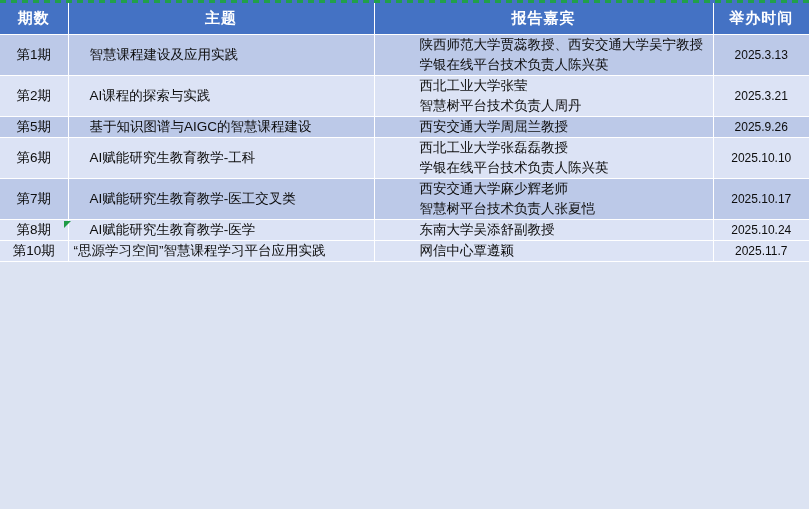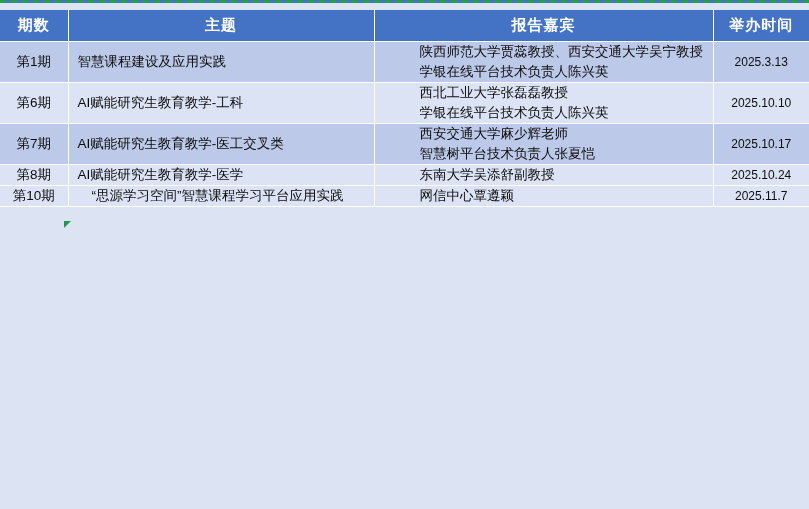--- a/index.html
+++ b/index.html
@@ -35,21 +35,21 @@
     border-left: 7px solid #1e9b46;
     border-bottom: 7px solid transparent;
     z-index: 6;
   }
 
   table.grid {
     border-collapse: collapse;
     table-layout: fixed;
     width: 809px;
     position: absolute;
-    top: 10px; left: 0;
+    top: 3px; left: 0;
   }
   table.grid col.c-no   { width: 68px; }
   table.grid col.c-top  { width: 306px; }
   table.grid col.c-gst  { width: 339px; }
   table.grid col.c-date { width: 96px; }
 
   thead th {
     background: #4472c4;
     color: #ffffff;
     font-size: 15px;
@@ -77,24 +77,24 @@
 
   tbody tr.shade-a td { background: #bcc9e8; }
   tbody tr.shade-b td { background: #dce3f5; }
 
   td.col-no {
     text-align: center;
     font-size: 13.5px;
   }
   td.col-topic {
     text-align: left;
-    padding-left: 9px;
+    padding-left: 21px;
     padding-right: 4px;
   }
-  td.col-topic.quoted { padding-left: 23px; }
+  td.col-topic.quoted { padding-left: 5px; }
   td.col-guest {
     text-align: left;
     padding-left: 6px;
     padding-right: 4px;
   }
   td.col-date {
     text-align: center;
     font-size: 12px;
     white-space: nowrap;
   }
@@ -127,20 +127,37 @@
         <tr class="shade-a">
           <td class="col-no">第1期</td>
           <td class="col-topic">智慧课程建设及应用实践</td>
           <td class="col-guest">
             <span class="gline">陕西师范大学贾蕊教授、西安交通大学吴宁教授</span>
             <span class="gline">学银在线平台技术负责人陈兴英</span>
           </td>
           <td class="col-date">2025.3.13</td>
         </tr>
         <tr class="shade-b">
+          <td class="col-no">第2期</td>
+          <td class="col-topic">AI课程的探索与实践</td>
+          <td class="col-guest">
+            <span class="gline">西北工业大学张莹</span>
+            <span class="gline">智慧树平台技术负责人周丹</span>
+          </td>
+          <td class="col-date">2025.3.21</td>
+        </tr>
+        <tr class="shade-a">
+          <td class="col-no">第5期</td>
+          <td class="col-topic">基于知识图谱与AIGC的智慧课程建设</td>
+          <td class="col-guest">
+            <span class="gline">西安交通大学周屈兰教授</span>
+          </td>
+          <td class="col-date">2025.9.26</td>
+        </tr>
+        <tr class="shade-b">
           <td class="col-no">第6期</td>
           <td class="col-topic">AI赋能研究生教育教学-工科</td>
           <td class="col-guest">
             <span class="gline">西北工业大学张磊磊教授</span>
             <span class="gline">学银在线平台技术负责人陈兴英</span>
           </td>
           <td class="col-date">2025.10.10</td>
         </tr>
         <tr class="shade-a">
           <td class="col-no">第7期</td>

